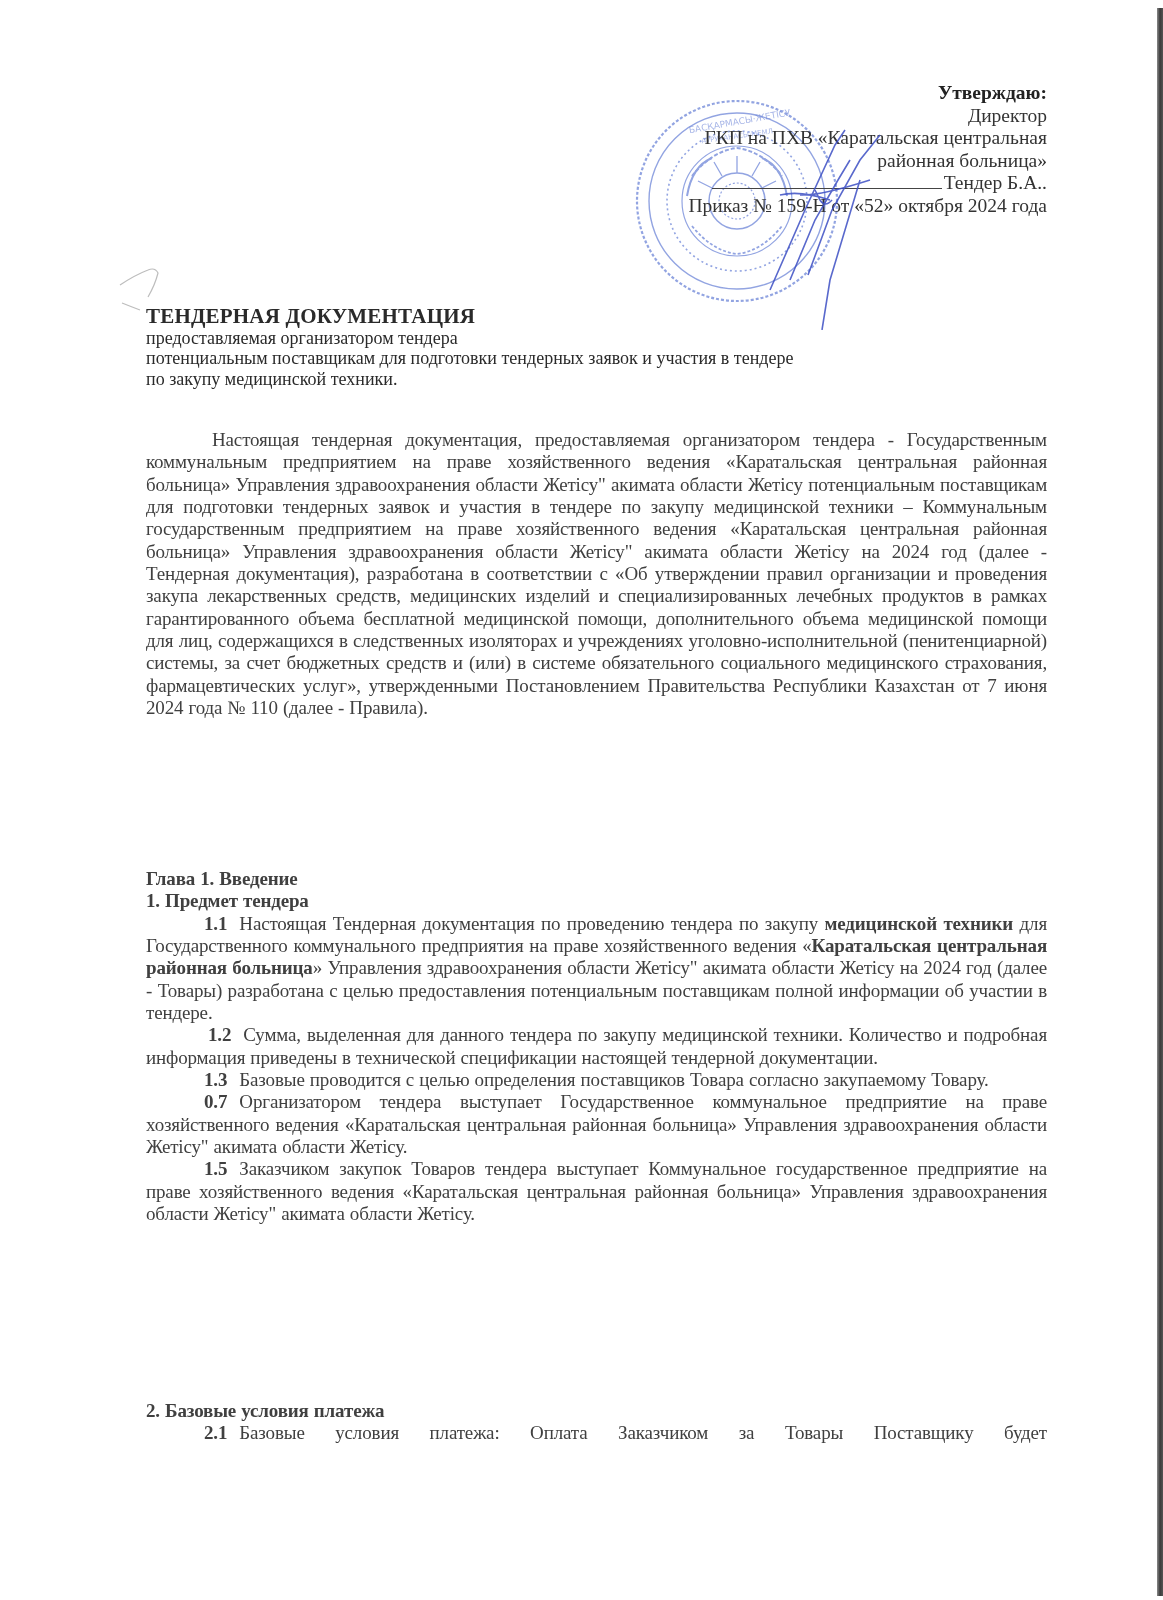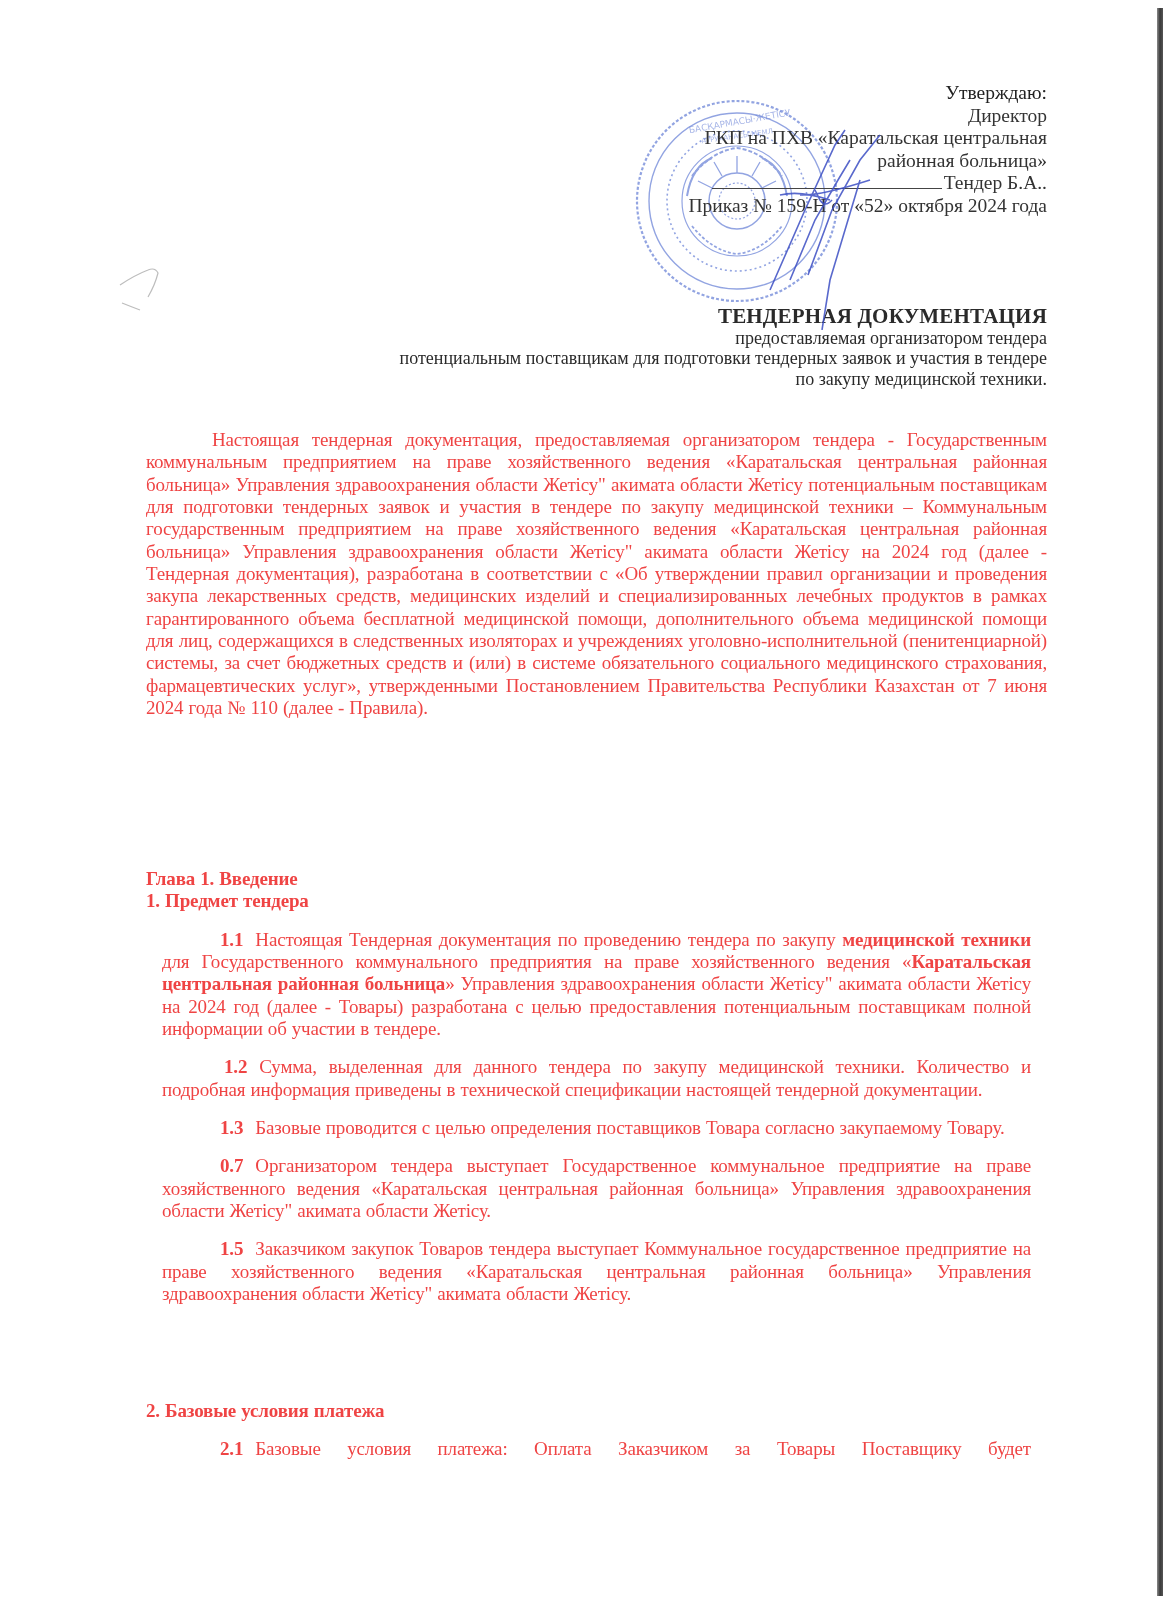--- a/index.html
+++ b/index.html
@@ -12,38 +12,38 @@
   .page { position: absolute; left: 0; top: 0; width: 1163px; height: 1600px; }
   .scan-edge {
     position: absolute; left: 1157px; top: 8px; width: 6px; height: 1588px;
     background: linear-gradient(to right, #8a8a8a, #3a3a3a 50%, #555);
   }
   .approval {
     position: absolute; right: 116px; top: 82px; text-align: right;
     font-size: 19.5px; line-height: 22.6px; color: #333;
     z-index: 2;
   }
-  .approval .lead { font-weight: normal; color: #222; }
+  .approval .lead { font-weight: bold; color: #222; }
   .approval .sigline { display: inline-block; width: 230px; border-bottom: 1.2px solid #444; height: 14px; vertical-align: baseline; margin-right: 2px; }
   .stamp { position: absolute; left: 632px; top: 96px; width: 210px; height: 210px; z-index: 1; }
   .signature { position: absolute; left: 760px; top: 100px; width: 130px; height: 230px; z-index: 3; }
   .pencil { position: absolute; left: 100px; top: 255px; width: 80px; height: 60px; }
 
-  .title-block { position: absolute; left: 146px; width: 901px; top: 304px; text-align: right; color: #2a2a2a; }
+  .title-block { position: absolute; left: 146px; width: 901px; top: 304px; text-align: left; color: #2a2a2a; }
   .title-block .title { font-weight: bold; font-size: 21px; line-height: 24px; letter-spacing: 0.2px; }
   .title-block .sub { font-size: 18px; line-height: 20.4px; }
 
   .body-text {
     position: absolute; left: 146px; width: 901px;
     font-size: 19px; line-height: 22.35px; text-align: justify;
-    color: #ef4444; letter-spacing: -0.15px; word-spacing: 0.5px;
+    color: #404040; letter-spacing: -0.15px; word-spacing: 0.5px;
   }
   .para { margin: 0; text-indent: 66px; }
   .heading { text-align: left; font-weight: bold; margin: 0; font-size: 19px; }
-  .item { margin: 16px; text-indent: 58px; }
+  .item { margin: 0; text-indent: 58px; }
   .item .num { font-weight: bold; margin-right: 12px; }
   .item.n12 { text-indent: 62px; }
   b { font-weight: bold; }
 </style>
 </head>
 <body>
 
 <div class="page">
 
   <div class="scan-edge"></div>

